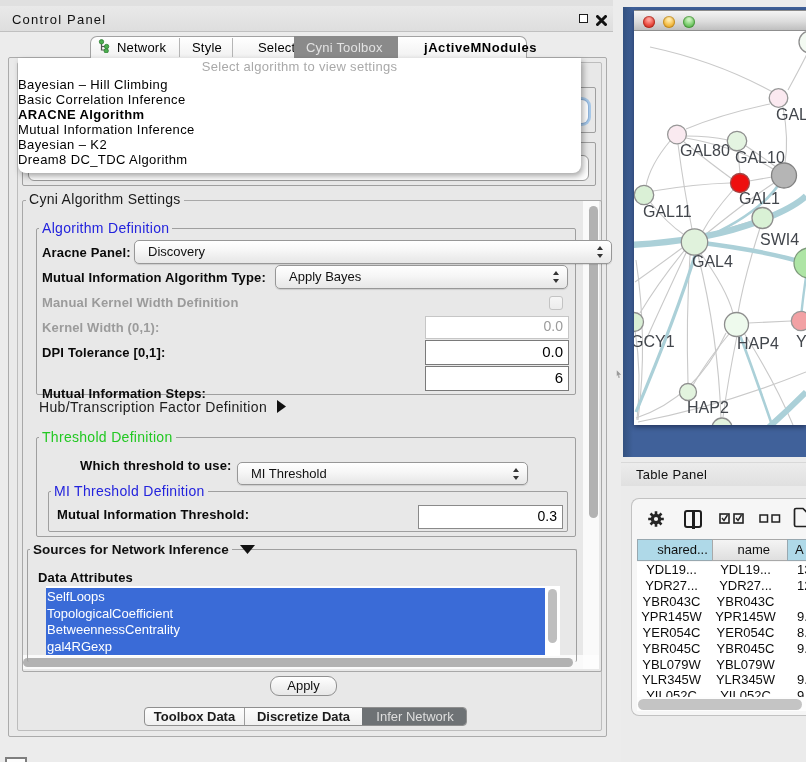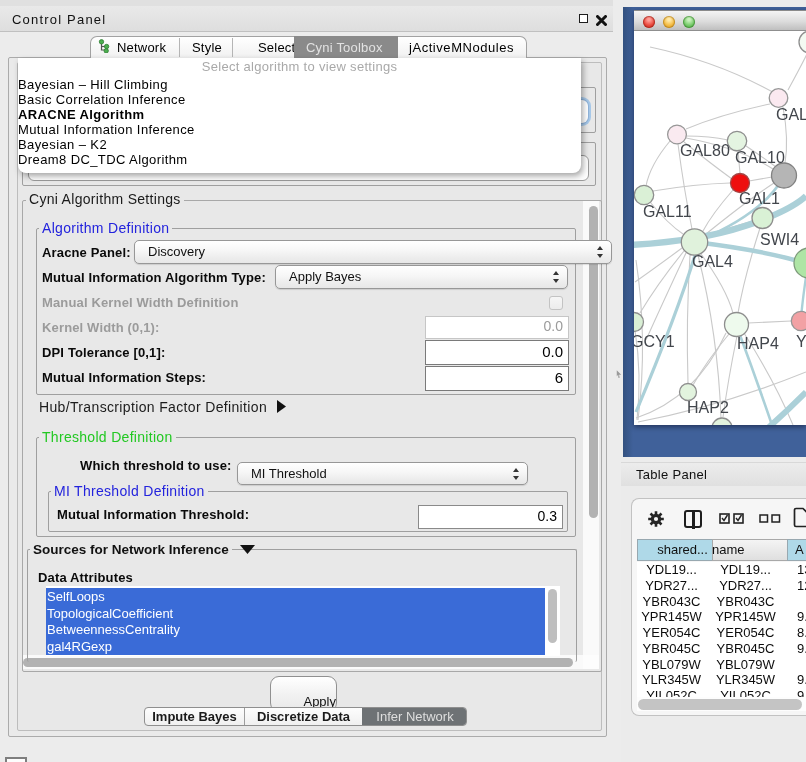--- a/index.html
+++ b/index.html
@@ -39,21 +39,21 @@
 <div class="abs" style="left:28px;top:155px;width:559px;height:24px;border-radius:6px;background:#fdfdfd;border:1px solid #9a9a9a;"></div>
 
 <div class="abs" style="left:90px;top:36px;width:434.5px;height:21.5px;background:linear-gradient(#ffffff,#f0f0f0);border:1px solid #a2a2a2;border-bottom:none;border-radius:7px 7px 0 0;"></div>
 <div class="abs" style="left:179px;top:38px;width:1px;height:19px;background:#b5b5b5;"></div>
 <div class="abs" style="left:232px;top:38px;width:1px;height:19px;background:#b5b5b5;"></div>
 <div class="abs tabtx" style="left:117px;top:40px;">Network</div>
 <div class="abs tabtx" style="left:192px;top:40px;">Style</div>
 <div class="abs tabtx" style="left:258px;top:40px;">Select</div>
 <div class="abs" style="left:293.5px;top:36px;width:104.5px;height:21.5px;background:#8a8a8a;"></div>
 <div class="abs tabtx" style="left:306px;top:40px;color:#e2e2e2;">Cyni Toolbox</div>
-<div class="abs tabtx" style="left:409px;top:40px;letter-spacing:.55px;">jActiveMNodules</div>
+<div class="abs tabtx" style="left:424px;top:40px;letter-spacing:.55px;font-weight:bold;">jActiveMNodules</div>
 
 <svg class="abs" style="left:98px;top:39px;" width="13" height="14" viewBox="0 0 13 14">
   <path d="M3.5 4 V11 H7" stroke="#555" stroke-width="1.2" fill="none"></path>
   <path d="M3.5 7.5 H7" stroke="#555" stroke-width="1.2"></path>
   <circle cx="3.5" cy="2.8" r="2.2" fill="#4caf50" stroke="#2e7d32" stroke-width=".8"></circle>
   <circle cx="8.6" cy="7.5" r="2.2" fill="#4caf50" stroke="#2e7d32" stroke-width=".8"></circle>
   <circle cx="8.2" cy="11.8" r="2.2" fill="#4caf50" stroke="#2e7d32" stroke-width=".8"></circle>
 </svg>
 
 <div class="fs" style="left:22px;top:200px;width:578px;height:470px;border-color:#a8a8a8;"></div>
@@ -82,21 +82,21 @@
 
 <div class="lbl dis" style="left:42px;top:295px;">Manual Kernel Width Definition</div>
 <div class="abs" style="left:549px;top:296px;width:12px;height:12px;border:1px solid #c3c3c3;border-radius:3px;background:linear-gradient(#f6f6f6,#ececec);"></div>
 
 <div class="lbl dis" style="left:42px;top:320px;">Kernel Width (0,1):</div>
 <div class="fld" style="left:425px;top:316px;width:137px;height:20px;border:1px solid #c6c6c6;color:#9b9b9b;padding:1px 5px 0 0;">0.0</div>
 
 <div class="lbl" style="left:42px;top:345px;">DPI Tolerance [0,1]:</div>
 <div class="fld" style="left:425px;top:340px;width:137px;height:21px;border:1px solid #7a7a7a;color:#000;padding:2px 5px 0 0;font-size:15px;">0.0</div>
 
-<div class="lbl" style="left:42px;top:370px;">Mutual Information Steps:</div>
+<div class="lbl" style="left:42px;top:386px;">Mutual Information Steps:</div>
 <div class="fld" style="left:425px;top:366px;width:137px;height:21px;border:1px solid #7a7a7a;color:#000;padding:2px 5px 0 0;font-size:15px;">6</div>
 
 <div class="abs" style="left:39px;top:399px;font-size:14px;color:#1c1c1c;letter-spacing:.35px;font-weight:500;">Hub/Transcription Factor Definition</div>
 <svg class="abs" style="left:276px;top:400px;" width="11" height="13" viewBox="0 0 11 13">
     <path d="M1 0 L10 6.5 L1 13 Z" fill="#111"></path>
   </svg>
 
 <div class="fs" style="left:36px;top:437px;width:538px;height:98px;"></div>
 <div class="fst" style="left:39px;top:430px;color:#22c822;">Threshold Definition</div>
 <div class="lbl" style="left:80px;top:458px;text-align:right;">Which threshold to use:</div>
@@ -116,24 +116,24 @@
     <path d="M0 0 L15 0 L7.5 9 Z" fill="#111"></path>
   </svg>
 <div class="lbl" style="left:38px;top:570px;">Data Attributes</div>
 
 <div class="abs" style="left:46px;top:586px;width:514px;height:70px;background:#fff;overflow:hidden;">
   <div class="abs" style="left:0;top:2px;width:499px;height:66.8px;background:#3a6bd7;"></div>
   <div class="abs" style="left:1px;top:3px;width:499px;font-size:13px;color:#fff;line-height:16.7px;">SelfLoops<br>TopologicalCoefficient<br>BetweennessCentrality<br>gal4RGexp</div>
   <div class="abs" style="left:502px;top:3px;width:9px;height:54px;background:#bebebe;border-radius:5px;"></div>
 </div>
 
-<div class="abs" style="left:270px;top:676px;width:65px;height:17px;background:linear-gradient(#ffffff,#f2f2f2 50%,#e8e8e8);border:1px solid #909090;border-radius:9px;text-align:right;font-size:13px;padding-top:17px;color:#111;">Apply</div>
+<div class="abs" style="left:270px;top:676px;width:65px;height:17px;background:linear-gradient(#ffffff,#f2f2f2 50%,#e8e8e8);border:1px solid #909090;border-radius:9px;text-align:center;font-size:13px;padding-top:1px;color:#111;">Apply</div>
 
 <div class="abs" style="left:144px;top:707px;width:321px;height:17px;border:1px solid #8f8f8f;border-radius:4px;background:linear-gradient(#fdfdfd,#f0f0f0);overflow:hidden;">
-  <div class="abs" style="left:0;top:0;width:99px;height:19px;text-align:center;font-size:13px;font-weight:600;padding-top:1px;color:#1b1b1b;">Impute Bayes</div>
+  <div class="abs" style="left:0;top:0;width:99px;height:19px;text-align:center;font-size:13px;font-weight:600;padding-top:1px;color:#1b1b1b;">Toolbox Data</div>
   <div class="abs" style="left:99px;top:0;width:1px;height:19px;background:#9d9d9d;"></div>
   <div class="abs" style="left:100px;top:0;width:117px;height:19px;text-align:center;font-size:13px;font-weight:600;padding-top:1px;color:#1b1b1b;">Discretize Data</div>
   <div class="abs" style="left:217px;top:0;width:106px;height:19px;background:#6e7275;text-align:center;font-size:13px;padding-top:1px;color:#dedede;">Infer Network</div>
 </div>
 
 <div class="abs" style="left:5px;top:757px;width:18px;height:10px;border:2px solid #7e7e7e;background:#fdfdfd;"></div>
 
 <svg class="abs" style="left:616px;top:370px;" width="6" height="8" viewBox="0 0 8 10">
     <path d="M1 0 L7 6 L4 6 L5 10 L3 10 L3 6 L1 8 Z" fill="#9a9a9a"></path>
   </svg>
@@ -258,21 +258,21 @@
   </svg>
   <svg class="abs" style="left:161px;top:8px;" width="16" height="21" viewBox="0 0 16 21">
     <path d="M1.5 3 Q1.5 1.5 3 1.5 L10 1.5 L14.5 6 L14.5 18 Q14.5 19.5 13 19.5 L3 19.5 Q1.5 19.5 1.5 18 Z" fill="#f6f6f6" stroke="#222" stroke-width="1.7"></path>
   </svg>
 
   <div class="abs" style="left:5px;top:40px;width:180px;height:23px;">
     <div class="abs" style="left:0;top:0;width:75px;height:22px;background:#afd9e8;border:1px solid #98a8b0;border-width:1px 0 1px 1px;box-sizing:border-box;"></div>
     <div class="abs" style="left:75px;top:0;width:75px;height:22px;background:linear-gradient(#f4f4f4,#dfdfdf);border:1px solid #a9a9a9;border-width:1px 0 1px 1px;box-sizing:border-box;"></div>
     <div class="abs" style="left:150px;top:0;width:30px;height:22px;background:#afd9e8;border:1px solid #98a8b0;border-width:1px 0 1px 1px;box-sizing:border-box;"></div>
     <div class="abs" style="left:8px;top:3px;width:75px;text-align:center;font-size:13px;color:#111;">shared...</div>
-    <div class="abs" style="left:75px;top:3px;width:58px;text-align:left;font-size:13px;color:#111;">name</div>
+    <div class="abs" style="left:75px;top:3px;width:58px;text-align:right;font-size:13px;color:#111;">name</div>
     <div class="abs" style="left:158px;top:3px;font-size:13px;color:#111;">A</div>
   </div>
   <div class="abs" style="left:5px;top:63px;width:180px;height:140px;background:#fff;overflow:hidden;font-size:13px;color:#0d0d0d;">
     <div style="height:15.75px;">
         <span class="abs" style="left:-3px;width:75px;text-align:center;">YDL19...</span>
         <span class="abs" style="left:71px;width:75px;text-align:center;">YDL19...</span>
         <span class="abs" style="left:160px;">13</span>
       </div>
     <div style="height:15.75px;position:relative;">
         <span class="abs" style="left:-3px;width:75px;text-align:center;">YDR27...</span>

